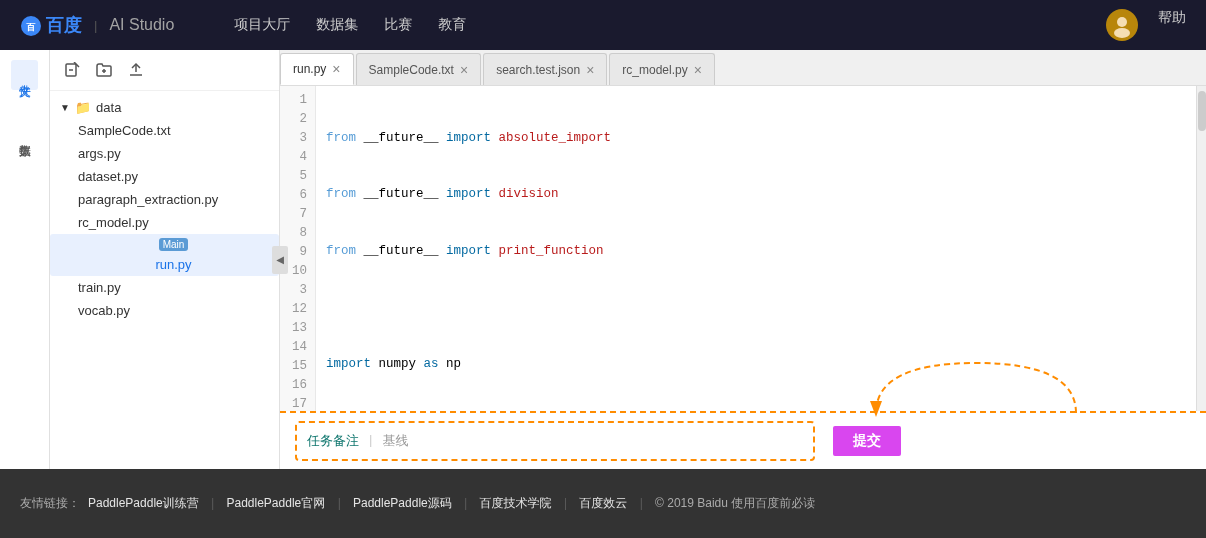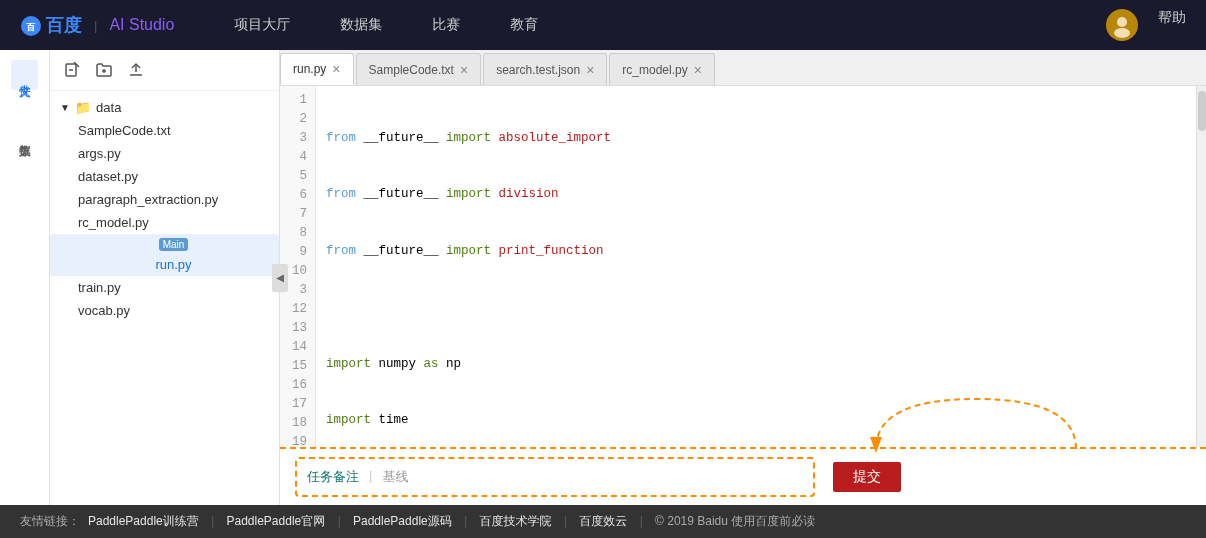--- a/index.html
+++ b/index.html
@@ -3,22 +3,22 @@
   <meta charset="utf-8">
   <style>
     * { box-sizing: border-box; margin: 0; padding: 0; }
     body { font-family: 'Microsoft YaHei', Arial, sans-serif; font-size: 13px; background: #f5f5f5; width: 1206px; height: 538px; overflow: hidden; display: flex; flex-direction: column; }
 
     
     .topnav { background: #1a1a2e; color: #fff; height: 50px; display: flex; align-items: center; padding: 0 20px; flex-shrink: 0; }
     .logo-area { display: flex; align-items: center; gap: 8px; margin-right: 60px; }
     .logo-baidu { color: #3b87f7; font-weight: bold; font-size: 18px; }
     .logo-sep { color: #555; margin: 0 4px; }
-    .logo-ai { color: #8b5cf6; font-size: 16px; }
-    .nav-items { display: flex; gap: 50px; flex: 1; }
+    .logo-ai { color: #a3a3a3; font-size: 16px; }
+    .nav-items { display: flex; gap: 26px; flex: 1; }
     .nav-item { color: #ccc; cursor: pointer; font-size: 14px; }
     .nav-right { display: flex; align-items: flex-start; gap: 20px; }
     .avatar { width: 32px; height: 32px; border-radius: 50%; background: #b8860b; display: flex; align-items: center; justify-content: center; color: #fff; font-size: 14px; }
     .help-link { color: #ccc; cursor: pointer; font-size: 14px; }
 
     
     .main-content { display: flex; flex: 1; overflow: hidden; background: #fff; }
 
     
     .sidebar-icons { width: 50px; background: #fff; border-right: 1px solid #e0e0e0; display: flex; flex-direction: column; align-items: center; padding-top: 10px; gap: 5px; flex-shrink: 0; }
@@ -55,30 +55,30 @@
     .scrollbar-thumb { width: 8px; height: 40px; background: #ccc; border-radius: 4px; margin: 2px auto; margin-top: 5px; }
 
     
     .bottom-panel { background: #fff; border-top: 2px dashed #ff8c00; padding: 8px 15px; display: flex; align-items: center; gap: 10px; flex-shrink: 0; position: relative; }
     .task-input-area { display: flex; gap: 5px; border: 1.5px dashed #ff8c00; padding: 5px 10px; flex: 1; max-width: 520px; }
     .task-label { color: #0f766e; font-size: 13px; white-space: nowrap; padding: 4px 0; }
     .task-input { flex: 1; border: none; outline: none; font-size: 13px; color: #666; }
     .right-actions { display: flex; align-items: center; gap: 8px; margin-left: auto; border: 1.5px dashed #ff8c00; padding: 5px 10px; }
     .view-tasks-btn { color: #ff8c00; font-size: 13px; cursor: pointer; white-space: nowrap; }
     .save-btn { background: #ccc; color: #fff; border: none; padding: 6px 18px; cursor: pointer; font-size: 13px; border-radius: 2px; }
-    .submit-btn { background: #b91c1c; color: #fff; border: none; padding: 6px 20px; cursor: pointer; font-size: 14px; border-radius: 2px; font-weight: normal; }
-
-    
-    .footer { background: #333; color: #aaa; font-size: 12px; padding: 8px 20px; display: flex; align-items: center; gap: 8px; flex-shrink: 0; }
+    .submit-btn { background: #d946ef; color: #fff; border: none; padding: 6px 20px; cursor: pointer; font-size: 14px; border-radius: 2px; font-weight: bold; }
+
+    
+    .footer { background: #333; color: #aaa; font-size: 12px; padding: 26px 20px; display: flex; align-items: center; gap: 8px; flex-shrink: 0; }
     .footer-link { color: #e5e5e5; cursor: pointer; }
     .footer-sep { color: #666; }
 
     
     .kw-from { color: #569cd6; }
-    .kw-import { color: #4d7c0f; }
+    .kw-import { color: #0369a1; }
     .kw-green { color: #b91c1c; }
 
     .dashed-box { border: 2px dashed #ff8c00; border-radius: 4px; }
   </style>
 </head>
 <body>
 
 <nav class="topnav">
   <div class="logo-area">
     <span class="logo-baidu">

